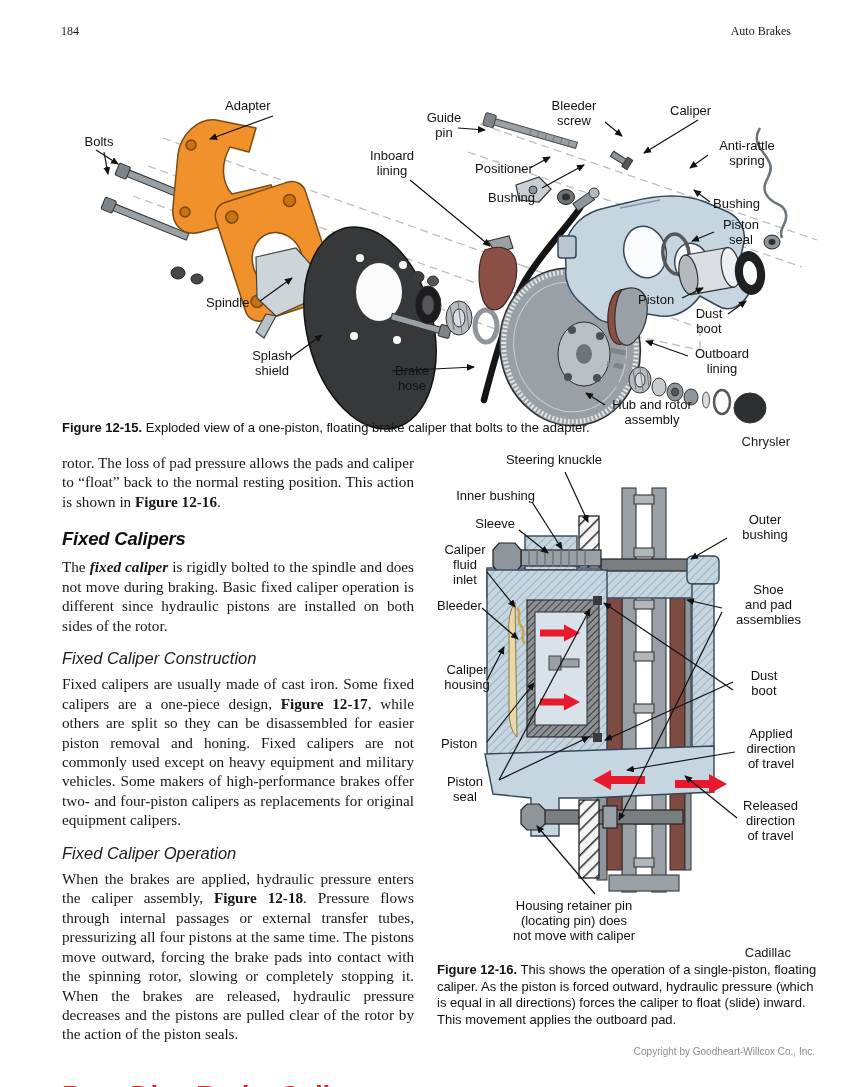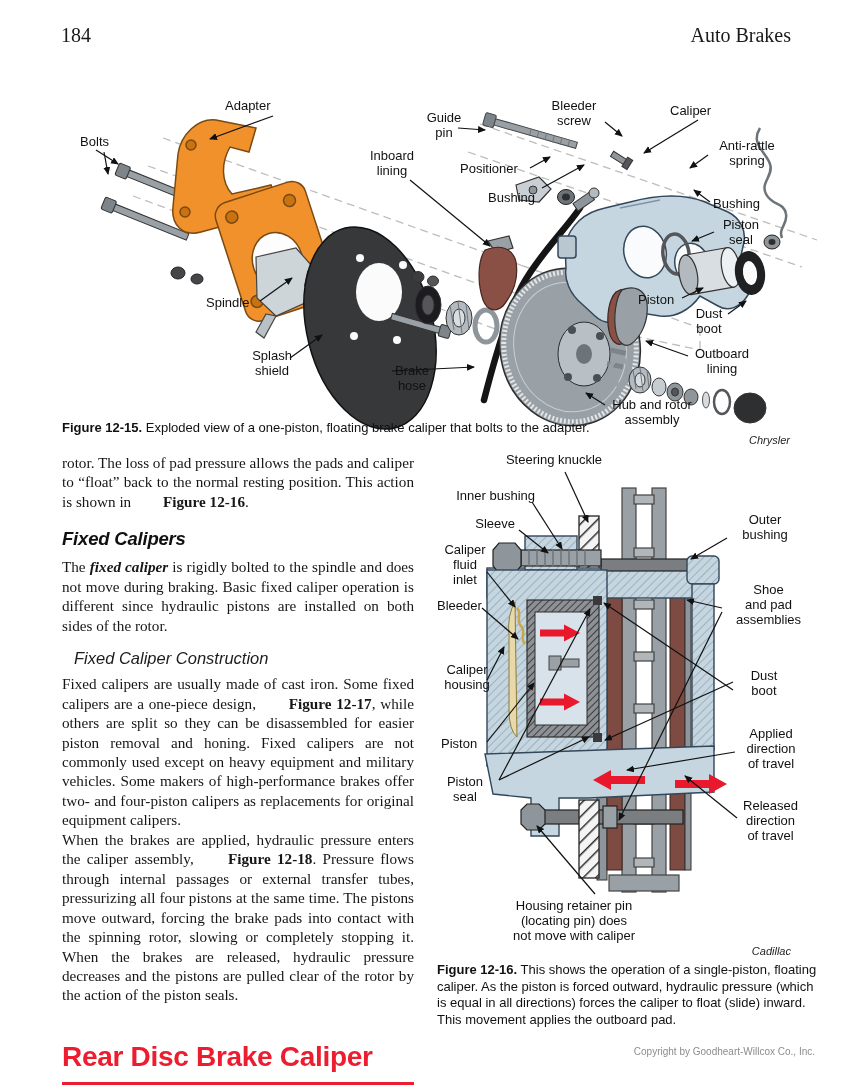--- a/index.html
+++ b/index.html
@@ -1,35 +1,35 @@
 <!DOCTYPE html>
 <html><head>
 <meta charset="utf-8">
 <style>
   html,body{margin:0;padding:0;background:#e9e9e9;}
   .page{position:relative;width:849px;height:1087px;background:#ffffff;margin:0 auto;
         font-family:"Liberation Sans",sans-serif;color:#161616;overflow:hidden;}
-  .runhead{position:absolute;top:24px;font-family:"Liberation Serif",serif;font-size:20px;color:#1a1a1a;}
+  .runhead{position:absolute;top:24px;font-family:"Liberation Serif",serif;font-size:12px;color:#1a1a1a;}
   .runhead.left{left:61px;}
   .runhead.right{right:58px;}
   .fig{position:absolute;}
   .lbl{position:absolute;font-size:13px;line-height:1.17;color:#111;white-space:pre-line;}
   .lbl.c{text-align:center;}
   .lbl.r{text-align:right;}
-  .credit{position:absolute;font-style:italic;font-size:11px;color:#222;}
+  .credit{position:absolute;font-size:13px;color:#222;}
   .caption{position:absolute;font-size:13px;line-height:1.27;color:#111;}
   .caption b{font-weight:700;margin-top:27px;}
   .col{position:absolute;}
   .body-p{font-family:"Liberation Serif",serif;font-size:15.2px;line-height:1.28;text-align:justify;margin:0;}
-  .body-p b{font-weight:700;margin-left:28px;}
+  .body-p b{font-weight:700;}
   .body-p .bi{font-weight:700;font-style:italic;}
   .h-main{font-family:"Liberation Sans",sans-serif;font-style:italic;font-weight:700;
           font-size:18.5px;margin:17px 0 7px 0;letter-spacing:-.2px;color:#101010;}
   .h-sub{font-family:"Liberation Sans",sans-serif;font-style:italic;font-weight:400;
-         font-size:16.5px;margin:14px 0 6px 12px;color:#1c1c1c;}
+         font-size:16.5px;margin:14px 0 6px 0;color:#1c1c1c;}
   .h-red{font-family:"Liberation Sans",sans-serif;font-weight:700;font-size:28px;color:#ED1C2E;
          border-bottom:3px solid #ED1C2E;padding-bottom:9px;margin:36px 0 13px 0;letter-spacing:-.3px;}
   .footer{position:absolute;top:1046px;right:34px;font-size:10px;color:#8c8c8c;}
   svg{display:block;}
 </style>
 </head>
 <body>
 
 <div class="page">
 
@@ -230,31 +230,31 @@
         <path d="M668,224 L686,211"></path>
         <path d="M628,266 L586,251"></path>
         <path d="M545,315 L526,303"></path>
         <path d="M200,211 L232,188"></path>
         <path d="M230,268 L262,245"></path>
         <path d="M332,281 L414,277"></path>
       </g>
     </svg>
 
     <div class="lbl" style="left:165px;top:8px;width:80px;">Adapter</div>
-    <div class="lbl c" style="left:1px;top:44px;width:48px;text-align:right;">Bolts</div>
+    <div class="lbl c" style="left:15px;top:44px;width:48px;">Bolts</div>
     <div class="lbl c" style="left:355px;top:20px;width:58px;">Guide
 pin</div>
     <div class="lbl c" style="left:482px;top:8px;width:64px;">Bleeder
 screw</div>
     <div class="lbl" style="left:610px;top:13px;width:60px;">Caliper</div>
     <div class="lbl c" style="left:648px;top:48px;width:78px;">Anti-rattle
 spring</div>
     <div class="lbl c" style="left:300px;top:58px;width:64px;">Inboard
 lining</div>
-    <div class="lbl" style="left:400px;top:71px;width:72px;">Positioner</div>
+    <div class="lbl" style="left:415px;top:71px;width:72px;">Positioner</div>
     <div class="lbl" style="left:428px;top:100px;width:55px;">Bushing</div>
     <div class="lbl" style="left:653px;top:106px;width:58px;">Bushing</div>
     <div class="lbl c" style="left:655px;top:127px;width:52px;">Piston
 seal</div>
     <div class="lbl" style="left:578px;top:202px;width:50px;">Piston</div>
     <div class="lbl c" style="left:626px;top:216px;width:46px;">Dust
 boot</div>
     <div class="lbl c" style="left:626px;top:256px;width:72px;">Outboard
 lining</div>
     <div class="lbl c" style="left:542px;top:307px;width:100px;">Hub and rotor
@@ -273,20 +273,21 @@
 
   <div class="col" style="left:62px;top:453px;width:352px;">
     <p class="body-p"><span>rotor. The loss of pad pressure allows the pads and caliper to “float” back to the normal resting position. This action is shown in </span><b>Figure 12-16</b><span>.</span></p>
 
     <div class="h-main">Fixed Calipers</div>
     <p class="body-p"><span>The </span><span class="bi">fixed caliper</span><span> is rigidly bolted to the spindle and does not move during braking. Basic fixed caliper operation is different since hydraulic pistons are installed on both sides of the rotor.</span></p>
 
     <div class="h-sub">Fixed Caliper Construction</div>
     <p class="body-p"><span>Fixed calipers are usually made of cast iron. Some fixed calipers are a one-piece design, </span><b>Figure 12-17</b><span>, while others are split so they can be disassembled for easier piston removal and honing. Fixed calipers are not commonly used except on heavy equipment and military vehicles. Some makers of high-performance brakes offer two- and four-piston calipers as replacements for original equipment calipers.</span></p>
 
+    <div class="h-sub">Fixed Caliper Operation</div>
     <p class="body-p"><span>When the brakes are applied, hydraulic pressure enters the caliper assembly, </span><b>Figure 12-18</b><span>. Pressure flows through internal passages or external transfer tubes, pressurizing all four pistons at the same time. The pistons move outward, forcing the brake pads into contact with the spinning rotor, slowing or completely stopping it. When the brakes are released, hydraulic pressure decreases and the pistons are pulled clear of the rotor by the action of the piston seals.</span></p>
 
     <div class="h-red">Rear Disc Brake Caliper</div>
 
   </div>
 
   <div class="col" style="left:437px;top:450px;width:398px;">
     <div style="position:relative;width:398px;height:512px;">
       <svg width="398" height="448" viewBox="0 0 398 448">
         <defs>

